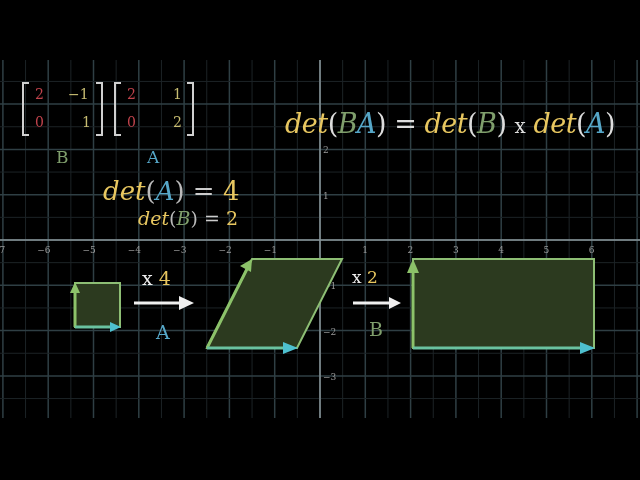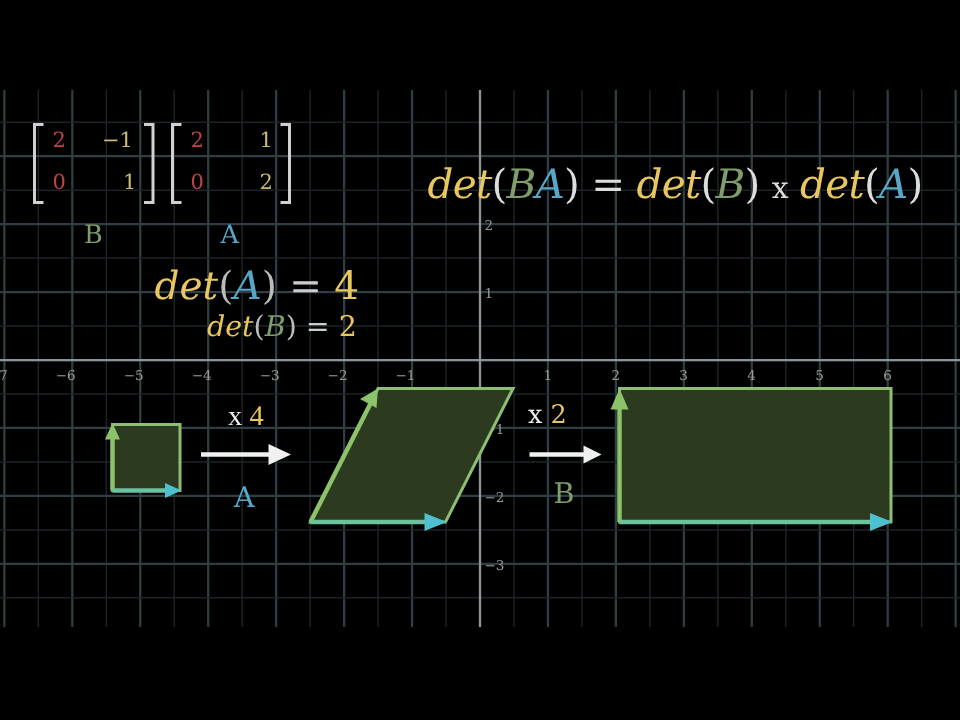--- a/index.html
+++ b/index.html
@@ -153,21 +153,21 @@
 </div>
 
 <div class="tex" style="left:285px;top:108px;font-size:27px;color:#e8c760;letter-spacing:-0.5px;">
   <span class="it">det</span><span style="color:#ddd">(</span><span class="it" style="color:#7f9e6c">B</span><span class="it" style="color:#56a7c8">A</span><span style="color:#ddd">)</span>
   <span style="color:#ddd">=</span>
   <span class="it">det</span><span style="color:#ddd">(</span><span class="it" style="color:#7f9e6c">B</span><span style="color:#ddd">)</span>
   <span style="color:#ddd;font-size:20px;">x</span>
   <span class="it">det</span><span style="color:#ddd">(</span><span class="it" style="color:#56a7c8">A</span><span style="color:#ddd">)</span>
 </div>
 
-<div class="tex" style="left:152px;top:267px;font-size:19px;font-family:Liberation Serif, serif;">
+<div class="tex" style="left:142px;top:267px;font-size:19px;">
   <span style="color:#eee">x</span>
   <span style="color:#e8c760">4</span>
 </div>
 <span class="tex" style="left:156px;top:321px;font-size:19px;color:#56a7c8;">A</span>
 
 <div class="tex" style="left:352px;top:267px;font-size:17px;">
   <span style="color:#eee">x</span>
   <span style="color:#e8c760">2</span>
 </div>
 <span class="tex" style="left:369px;top:318px;font-size:19px;color:#7f9e6c;">B</span>

